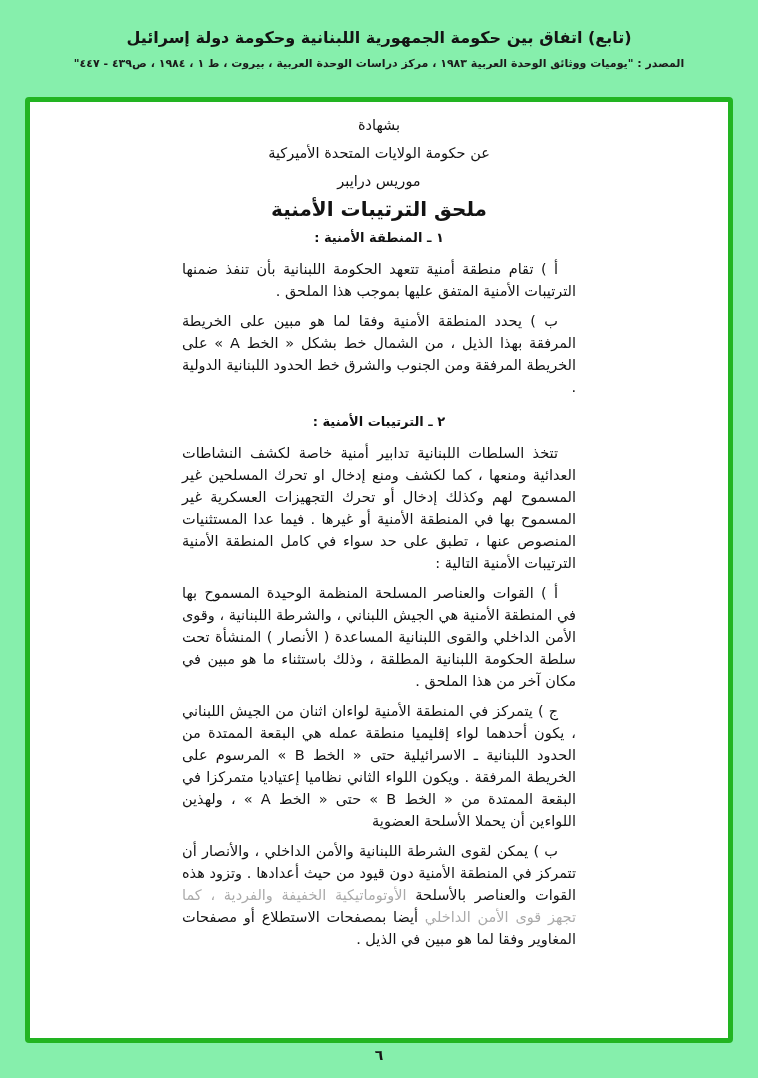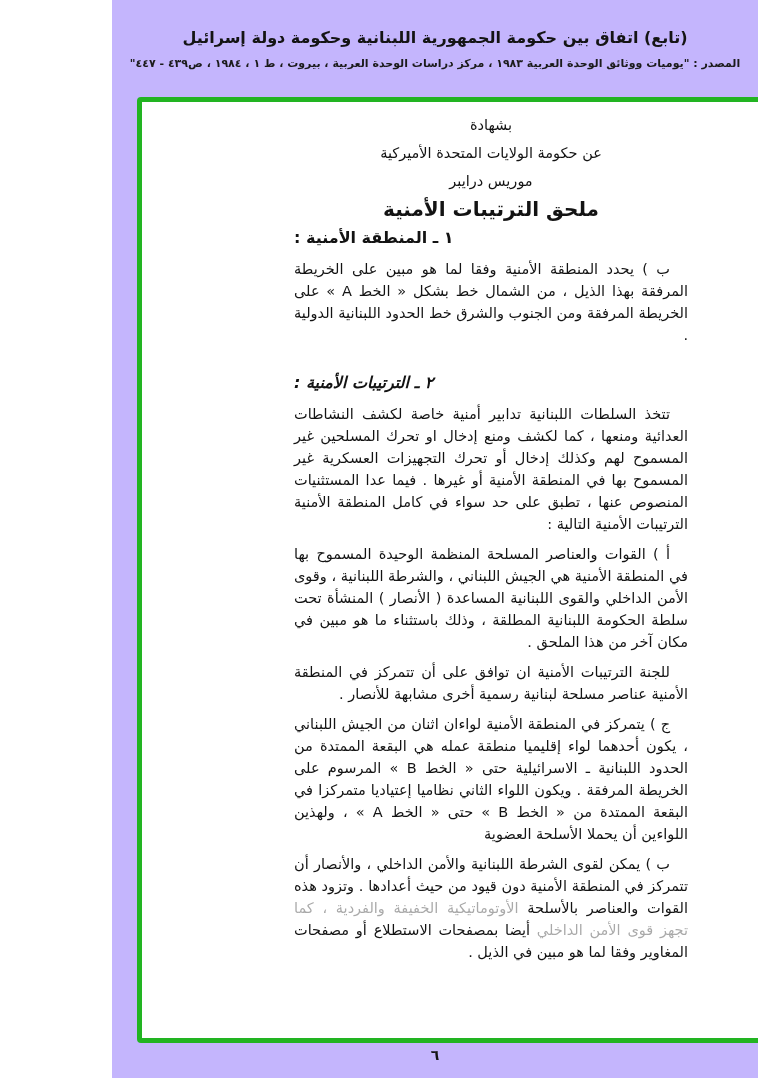--- a/index.html
+++ b/index.html
@@ -9,23 +9,23 @@
   }
   body {
     width: 758px;
     height: 1078px;
     font-family: "DejaVu Sans", sans-serif;
     color: #141414;
     overflow: hidden;
   }
   .page {
     position: relative;
-    width: 646px;
+    width: 758px;
     height: 1078px;
-    background: #c4b5fd;
+    background: #86efac;
   }
   .page-header {
     position: absolute;
     top: 28px;
     left: 0;
     width: 100%;
     text-align: center;
     direction: rtl;
   }
   .doc-title {
@@ -65,28 +65,27 @@
     text-indent: 0;
     margin: 0 0 6px;
   }
   .annex-title {
     font-size: 20px;
     font-weight: bold;
     text-align: center;
     margin: 2px 0 7px;
   }
   .section-heading {
-    font-size: 16px;
+    font-size: 13px;
     font-weight: bold;
-    text-align: left;
+    text-align: center;
     margin: 0 0 9px;
   }
   .section-heading.spaced {
-    margin-top: 26px;
-    font-style: italic;
+    margin-top: 13px;
   }
   p.para {
     margin: 0 0 8px;
     text-indent: 18px;
   }
   .faded {
     color: #555555;
     opacity: 0.5;
   }
   .page-number {
@@ -114,30 +113,30 @@
     <div class="doc-body">
 
       <p class="center-line">بشهادة</p>
       <p class="center-line">عن حكومة الولايات المتحدة الأميركية</p>
       <p class="center-line">موريس درايبر</p>
 
       <h2 class="annex-title">ملحق الترتيبات الأمنية</h2>
 
       <h3 class="section-heading">١ ـ المنطقة الأمنية :</h3>
 
+      <p class="para">أ ) تقام منطقة أمنية تتعهد الحكومة اللبنانية بأن تنفذ ضمنها الترتيبات الأمنية المتفق عليها بموجب هذا الملحق .</p>
 
       <p class="para">ب ) يحدد المنطقة الأمنية وفقا لما هو مبين على الخريطة المرفقة بهذا الذيل ، من الشمال خط بشكل « الخط A » على الخريطة المرفقة ومن الجنوب والشرق خط الحدود اللبنانية الدولية .</p>
 
       <h3 class="section-heading spaced">٢ ـ الترتيبات الأمنية :</h3>
 
       <p class="para">تتخذ السلطات اللبنانية تدابير أمنية خاصة لكشف النشاطات العدائية ومنعها ، كما لكشف ومنع إدخال او تحرك المسلحين غير المسموح لهم وكذلك إدخال أو تحرك التجهيزات العسكرية غير المسموح بها في المنطقة الأمنية أو غيرها . فيما عدا المستثنيات المنصوص عنها ، تطبق على حد سواء في كامل المنطقة الأمنية الترتيبات الأمنية التالية :</p>
 
       <p class="para">أ ) القوات والعناصر المسلحة المنظمة الوحيدة المسموح بها في المنطقة الأمنية هي الجيش اللبناني ، والشرطة اللبنانية ، وقوى الأمن الداخلي والقوى اللبنانية المساعدة ( الأنصار ) المنشأة تحت سلطة الحكومة اللبنانية المطلقة ، وذلك باستثناء ما هو مبين في مكان آخر من هذا الملحق .</p>
 
-      <p class="para">للجنة الترتيبات الأمنية ان توافق على أن تتمركز في المنطقة الأمنية عناصر مسلحة لبنانية رسمية أخرى مشابهة للأنصار .</p>
 
       <p class="para">ج ) يتمركز في المنطقة الأمنية لواءان اثنان من الجيش اللبناني ، يكون أحدهما لواء إقليميا منطقة عمله هي البقعة الممتدة من الحدود اللبنانية ـ الاسرائيلية حتى « الخط B » المرسوم على الخريطة المرفقة . ويكون اللواء الثاني نظاميا إعتياديا متمركزا في البقعة الممتدة من « الخط B » حتى « الخط A » ، ولهذين اللواءين أن يحملا الأسلحة العضوية</p>
 
       <p class="para"><span>ب ) يمكن لقوى الشرطة اللبنانية والأمن الداخلي ، والأنصار أن تتمركز في المنطقة الأمنية دون قيود من حيث أعدادها . وتزود هذه القوات والعناصر بالأسلحة </span><span class="faded">الأوتوماتيكية الخفيفة والفردية ، كما تجهز قوى الأمن الداخلي </span><span>أيضا بمصفحات الاستطلاع أو مصفحات المغاوير وفقا لما هو مبين في الذيل .</span></p>
 
     </div>
   </div>
 
   <div class="page-number">٦</div>
 

